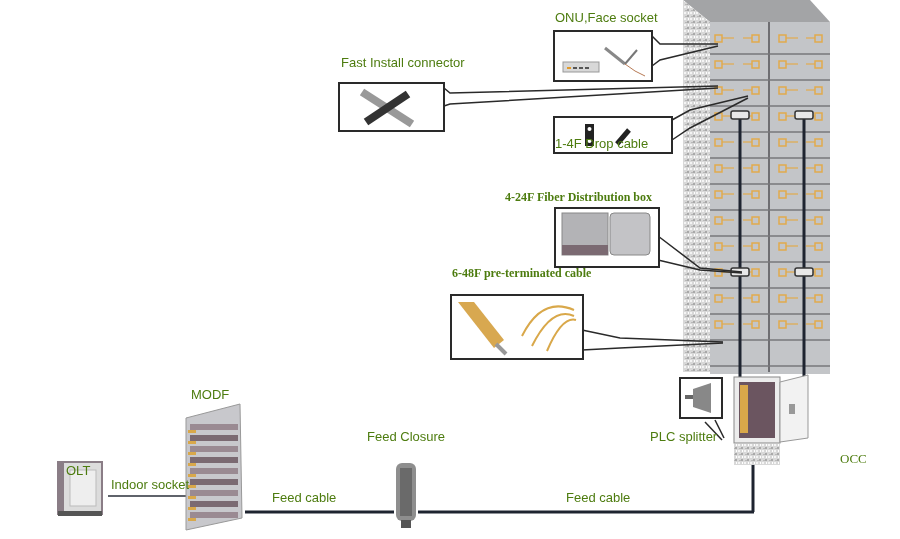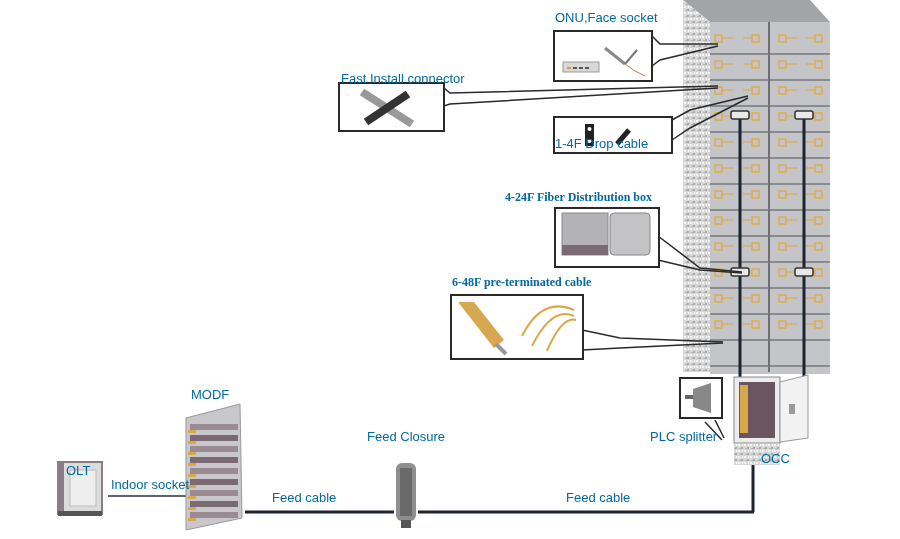--- a/index.html
+++ b/index.html
@@ -1,17 +1,17 @@
 <!DOCTYPE html>
 <html><head>
 <meta charset="utf-8">
 <style>
   html,body{margin:0;padding:0;background:#ffffff;}
   body{width:900px;height:539px;position:relative;overflow:hidden;font-family:"Liberation Sans","DejaVu Sans",sans-serif;}
-  .lbl{position:absolute;color:#0369a1;font-size:13px;white-space:nowrap;}
+  .lbl{position:absolute;color:#4d7c0f;font-size:13px;white-space:nowrap;}
   .lbl.serif{font-family:"Liberation Serif","DejaVu Serif",serif;font-weight:bold;font-size:12px;}
   .box{position:absolute;border:2px solid #2a2a2a;background:#fff;box-sizing:border-box;}
   svg{position:absolute;left:0;top:0;}
 </style>
 </head>
 <body>
 
 <svg width="900" height="539" viewBox="0 0 900 539">
   <defs>
     <pattern id="speckle" width="6" height="6" patternUnits="userSpaceOnUse">
@@ -229,21 +229,21 @@
   </svg>
 </div>
 <div class="lbl" style="left:555px;top:10px;">ONU,Face socket</div>
 
 <div class="box" style="left:338px;top:82px;width:107px;height:50px;">
   <svg width="103" height="46">
     <line x1="22" y1="8" x2="72" y2="40" stroke="#999" stroke-width="8"></line>
     <line x1="26" y1="38" x2="68" y2="10" stroke="#333" stroke-width="8"></line>
   </svg>
 </div>
-<div class="lbl" style="left:341px;top:71px;">Fast Install  connector</div>
+<div class="lbl" style="left:341px;top:55px;">Fast Install  connector</div>
 
 <div class="box" style="left:553px;top:116px;width:120px;height:38px;">
   <svg width="116" height="34">
     <rect x="30" y="6" width="9" height="22" fill="#222"></rect>
     <circle cx="34.5" cy="11" r="2" fill="#fff"></circle>
       <circle cx="34.5" cy="23" r="2" fill="#fff"></circle>
     <line x1="62" y1="26" x2="74" y2="12" stroke="#222" stroke-width="5"></line>
   </svg>
 </div>
 <div class="lbl" style="left:555px;top:97px;margin-top:39px;">1-4F Drop cable</div>
@@ -259,30 +259,30 @@
 
 <div class="box" style="left:450px;top:294px;width:134px;height:66px;">
   <svg width="130" height="62">
     <polygon points="6,6 22,6 52,44 42,52" fill="#d8a850"></polygon>
     <line x1="44" y1="48" x2="54" y2="58" stroke="#999" stroke-width="4"></line>
     <path d="M70 40 Q90 0 122 14" stroke="#d9a84a" stroke-width="2" fill="none"></path>
     <path d="M80 50 Q100 10 122 20" stroke="#d9a84a" stroke-width="2" fill="none"></path>
     <path d="M95 55 Q110 20 124 24" stroke="#d9a84a" stroke-width="2" fill="none"></path>
   </svg>
 </div>
-<div class="lbl serif" style="left:452px;top:275px;">6-48F pre-terminated  cable</div>
+<div class="lbl serif" style="left:452px;top:266px;">6-48F pre-terminated  cable</div>
 
 <div class="box" style="left:679px;top:377px;width:44px;height:42px;">
   <svg width="40" height="38">
     <rect x="4" y="16" width="8" height="4" fill="#666"></rect>
     <polygon points="12,10 30,4 30,34 12,28" fill="#888"></polygon>
   </svg>
 </div>
 <div class="lbl" style="left:650px;top:429px;">PLC splitter</div>
 
-<div class="lbl" style="left:761px;top:451px;">OCC</div>
+<div class="lbl" style="left:840px;top:451px;font-family:Liberation Serif, serif;">OCC</div>
 <div class="lbl" style="left:367px;top:429px;">Feed Closure</div>
 <div class="lbl" style="left:191px;top:387px;">MODF</div>
 <div class="lbl" style="left:66px;top:440px;margin-top:23px;">OLT</div>
 
 <div class="lbl" style="left:111px;top:477px;">Indoor socket</div>
 <div class="lbl" style="left:272px;top:490px;">Feed cable</div>
 <div class="lbl" style="left:566px;top:490px;">Feed cable</div>
 
 </body></html>

